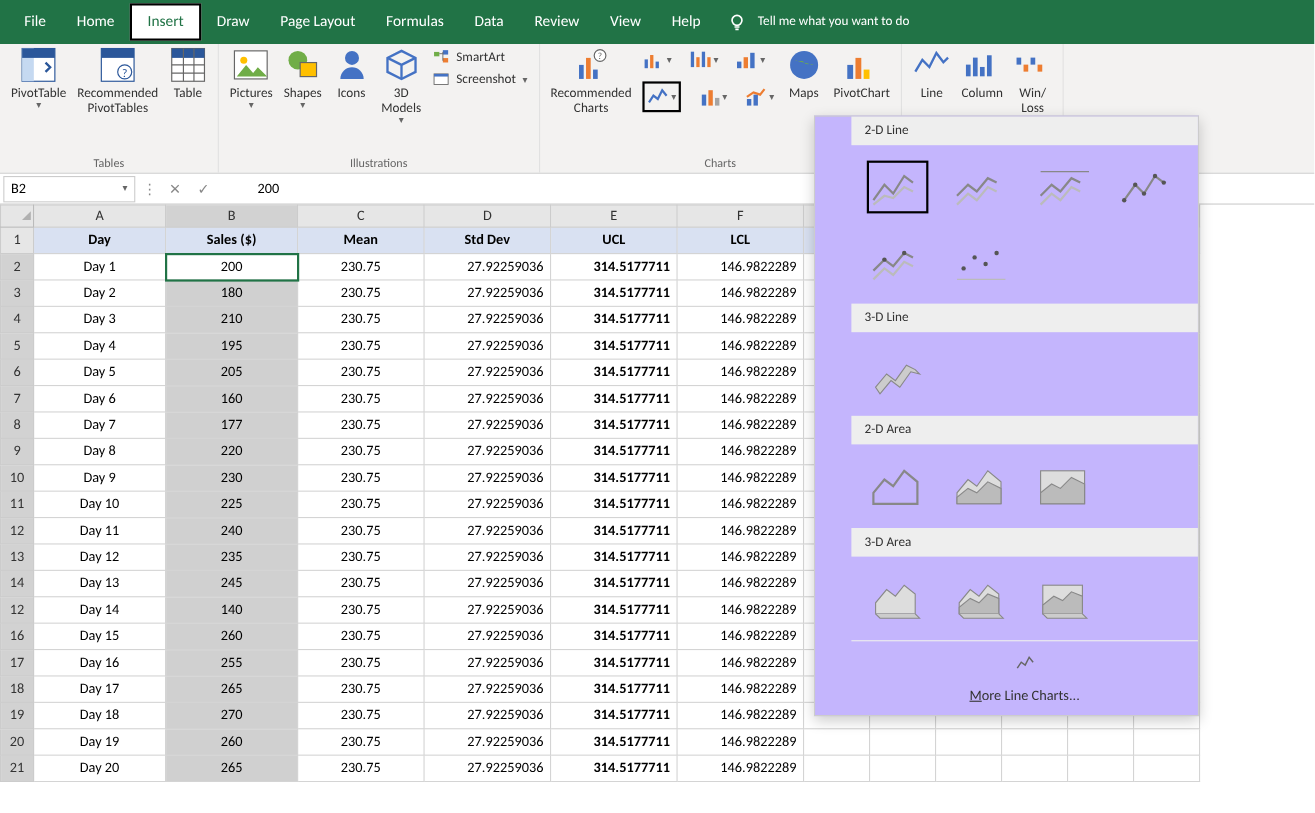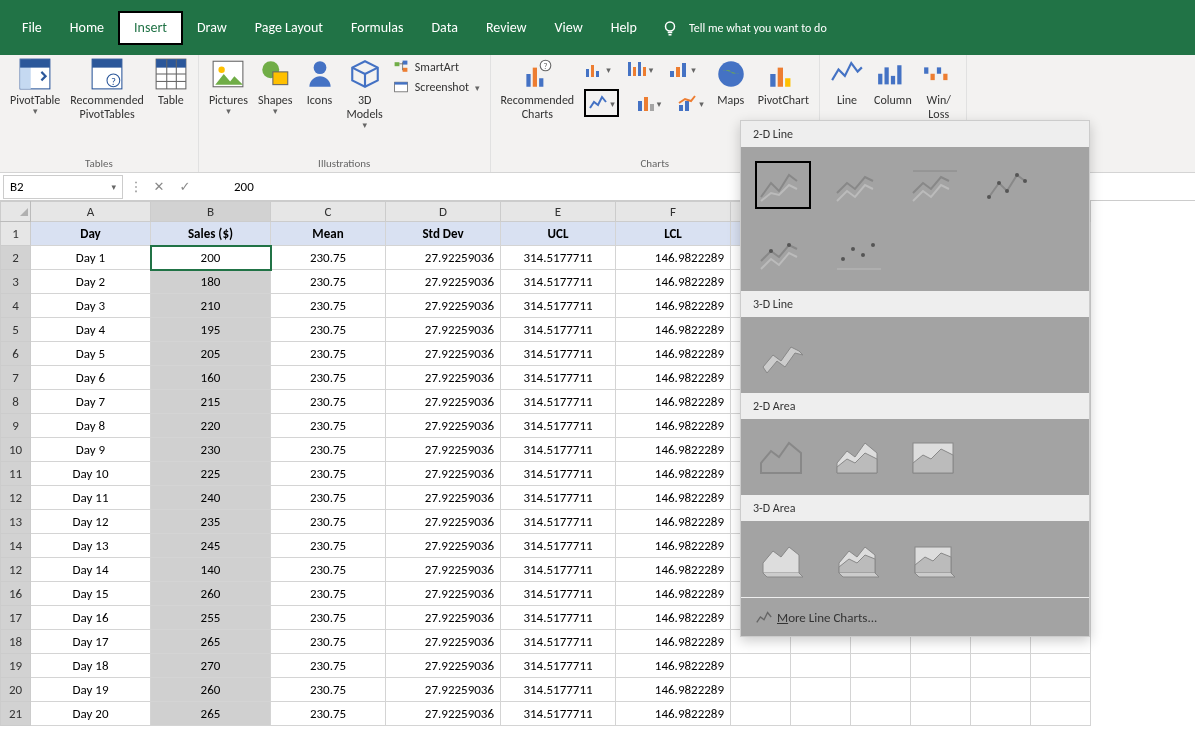--- a/index.html
+++ b/index.html
@@ -1,19 +1,19 @@
 <!DOCTYPE html>
 <html><head>
 <meta charset="utf-8">
 <style>
   * { box-sizing: border-box; margin: 0; padding: 0; }
   body { font-family: "Segoe UI", Calibri, sans-serif; font-size: 13px; background: #fff; overflow: hidden; }
   
   
-  .tabs { display: flex; align-items: center; background: #217346; height: 55px; padding: 0 8px; }
+  .tabs { display: flex; align-items: center; background: #217346; height: 40px; padding: 0 8px; }
   .tab { color: #fff; padding: 0 14px; height: 30px; line-height: 30px; cursor: pointer; font-size: 14px; }
   .tab.active { background: #fff; color: #217346; border: 2px solid #000; height: 34px; line-height: 30px; }
   .tellme { display: flex; align-items: center; color: #fff; margin-left: 10px; font-size: 12px; }
   .bulb { width: 18px; height: 18px; margin-right: 10px; }
 
   
   .ribbon { display: flex; background: #f3f2f1; border-bottom: 1px solid #d4d4d4; height: 118px; position: relative; }
   .group { display: flex; flex-direction: column; align-items: center; padding: 4px 10px 2px; height: 100%; border-right: 1px solid #e1e1e1; }
   .group-inner { display: flex; gap: 10px; flex: 1; align-items: flex-start; }
   .group-label { font-size: 11px; color: #666; padding-top: 2px; }
@@ -45,36 +45,36 @@
   .corner { width: 30px; height: 20px; background: #e6e6e6; border: 1px solid #ccc; border-right-color: #bbb; border-bottom-color: #bbb; }
   .corner::after { content: ""; position: relative; display: inline-block; width: 0; height: 0; border-right: 8px solid #b0b0b0; border-top: 8px solid transparent; margin-left: 16px; }
   th.colh { height: 20px; background: #e6e6e6; color: #333; font-weight: normal; font-size: 13px; border: 1px solid #ccc; text-align: center; }
   th.rowh { width: 30px; background: #e6e6e6; color: #333; font-weight: normal; font-size: 13px; border: 1px solid #ccc; text-align: center; height: 24px; }
   th.rowh.sel { background: #d2d2d2; }
   td { border: 1px solid #d4d4d4; height: 24px; padding: 0 6px; font-size: 13px; vertical-align: middle; }
   td.c-A { width: 120px; text-align: center; }
   td.c-B { width: 120px; text-align: center; }
   td.c-C { width: 115px; text-align: center; }
   td.c-D { width: 115px; text-align: right; }
-  td.c-E { width: 115px; text-align: center; }
+  td.c-E { width: 115px; text-align: right; font-weight: bold; }
   td.c-F { width: 115px; text-align: right; }
   td.c-rest { width: 60px; }
   tr.header-row td { background: #d9e1f2; font-weight: bold; text-align: center; }
   td.selected-col { background: #d0d0d0; }
   td.active-cell { background: #fff !important; outline: 2px solid #217346; outline-offset: -1px; }
   th.colh.selB { background: #d2d2d2; }
 
   
-  .chart-dropdown { position: absolute; top: 65px; left: 740px; width: 350px; background: #a3a3a3; border: 1px solid #ccc; box-shadow: 0 4px 12px rgba(0,0,0,.2); z-index: 100; }
+  .chart-dropdown { position: absolute; top: 65px; left: 740px; width: 350px; background: #c4b5fd; border: 1px solid #ccc; box-shadow: 0 4px 12px rgba(0,0,0,.2); z-index: 100; padding-left: 33px; }
   .dd-section-label { background: #eeeeee; padding: 6px 12px; font-size: 12px; color: #333; }
   .dd-grid { display: flex; flex-wrap: wrap; gap: 20px; padding: 14px 14px; }
   .dd-item { width: 56px; height: 48px; display: flex; align-items: center; justify-content: center; cursor: pointer; }
   .dd-item svg { width: 52px; height: 44px; }
   .dd-item.first { border: 2px solid #000; }
-  .dd-footer { display: flex; align-items: center; gap: 4px; padding: 10px 14px; border-top: 1px solid #eee; font-size: 13px; color: #333; cursor: pointer; }
+  .dd-footer { display: flex; align-items: center; gap: 14px; padding: 10px 14px; border-top: 1px solid #eee; font-size: 13px; color: #333; cursor: pointer; flex-direction: column; }
   .dd-footer svg { width: 18px; height: 18px; }
   .underline { text-decoration: underline; }
 
 </style>
 </head>
 <body>
 
 <div class="tabs">
   <div class="tab">File</div>
   <div class="tab">Home</div>
@@ -575,21 +575,21 @@
           <td class="c-rest"></td>
           <td class="c-rest"></td>
           <td class="c-rest"></td>
           <td class="c-rest"></td>
           <td class="c-rest"></td>
           <td class="c-rest"></td>
         </tr>
         <tr>
           <th class="rowh sel">8</th>
           <td class="c-A">Day 7</td>
-          <td class="c-B selected-col">215</td>
+          <td class="c-B selected-col">177</td>
           <td class="c-C">230.75</td>
           <td class="c-D">27.92259036</td>
           <td class="c-E">314.5177711</td>
           <td class="c-F">146.9822289</td>
           <td class="c-rest"></td>
           <td class="c-rest"></td>
           <td class="c-rest"></td>
           <td class="c-rest"></td>
           <td class="c-rest"></td>
           <td class="c-rest"></td>

